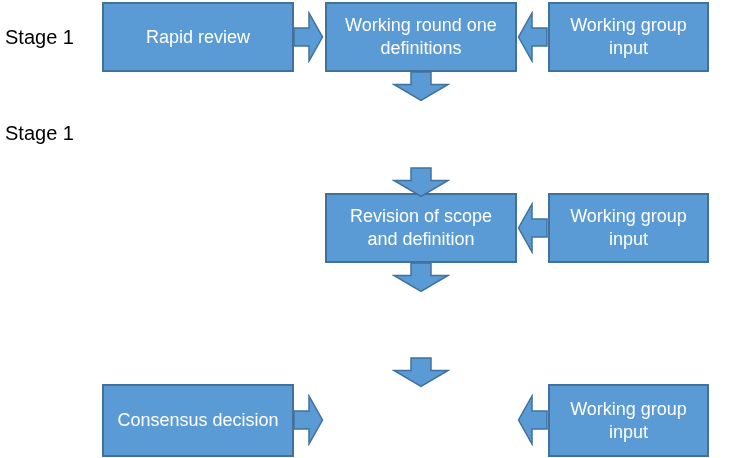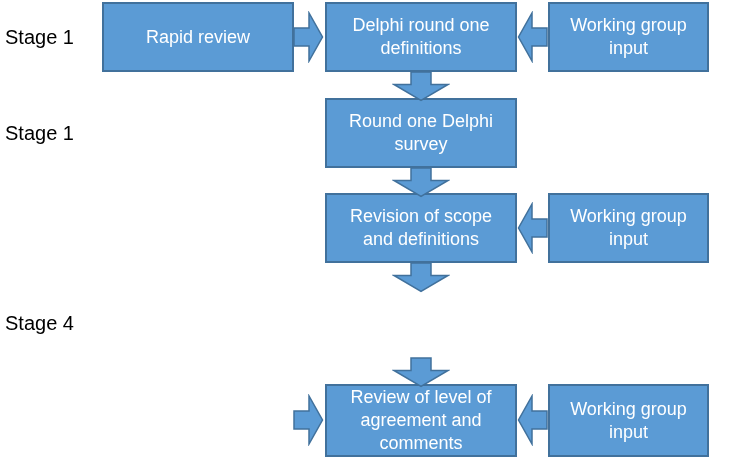--- a/index.html
+++ b/index.html
@@ -38,33 +38,31 @@
   .arrow{position:absolute;display:block;}
   .arrow polygon{fill:var(--box-fill);stroke:var(--box-border);stroke-width:1.5;}
 </style>
 </head>
 <body>
 
 <div class="canvas">
 
   <div class="stage-label r0">Stage 1</div>
   <div class="stage-label r1">Stage 1</div>
-  <div class="stage-label r3">Stage 4</div>
 
   <div class="box col-left r0">Rapid review</div>
-  <div class="box col-center r0">Delphi round one definitions</div>
+  <div class="box col-center r0">Working round one definitions</div>
   <div class="box col-right r0">Working group input</div>
 
-  <div class="box col-center r1">Round one Delphi survey</div>
 
-  <div class="box col-center r2">Revision of scope and definitions</div>
+  <div class="box col-center r2">Revision of scope and definition</div>
   <div class="box col-right r2">Working group input</div>
 
 
-  <div class="box col-center r4">Review of level of agreement and comments</div>
+  <div class="box col-left r4">Consensus decision</div>
   <div class="box col-right r4">Working group input</div>
 
   <svg class="arrow" style="left:293px;top:11px;" width="31" height="52" viewBox="0 0 31 52">
     <polygon points="1,17 16,17 16,2 29.5,26 16,50 16,35 1,35"></polygon>
   </svg>
   <svg class="arrow" style="left:293px;top:394px;" width="31" height="52" viewBox="0 0 31 52">
     <polygon points="1,17 16,17 16,2 29.5,26 16,50 16,35 1,35"></polygon>
   </svg>
 
   <svg class="arrow" style="left:517px;top:11px;" width="31" height="52" viewBox="0 0 31 52">

